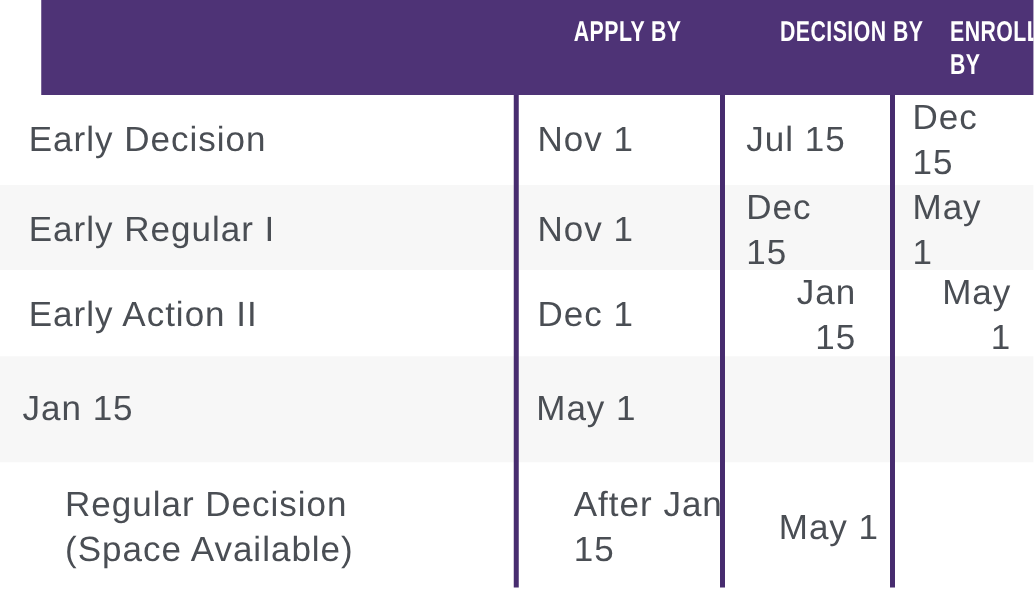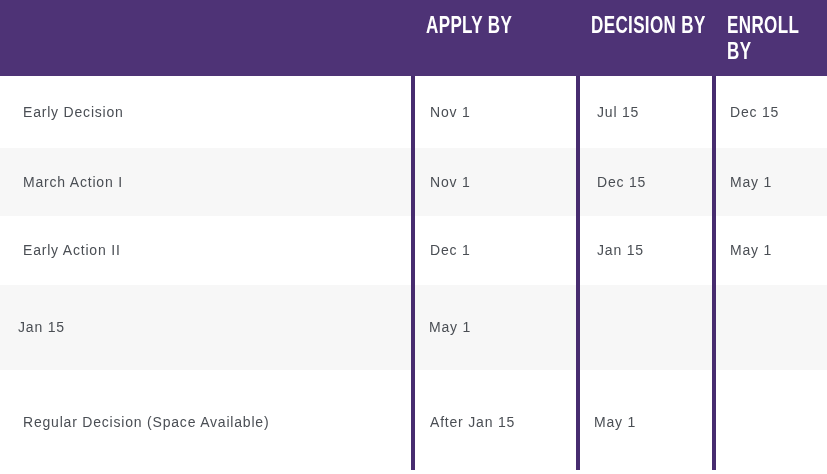--- a/index.html
+++ b/index.html
@@ -17,20 +17,21 @@
   }
   .grid-row {
     display: grid;
     grid-template-columns: 412px 165px 136px 114px;
   }
   
   .header-row {
     height: 76px;
     background: var(--header-bg, #4e3376);
     color: var(--header-text, #ffffff);
+    margin-left: 33px;
   }
   .header-cell {
     padding: 12px 0 0 14px;
     box-sizing: border-box;
     overflow: visible;
   }
   .header-cell .hlabel {
     display: inline-block;
     font-size: 23px;
     font-weight: bold;
@@ -40,31 +41,31 @@
     transform: scaleX(0.74);
     transform-origin: left top;
   }
   .header-cell .hlabel.wrap {
     white-space: normal;
     width: 95px;
   }
   
   .body-row {
     color: var(--body-text, #4a4e54);
-    font-size: 14px;
+    font-size: 28px;
     letter-spacing: 0.8px;
     line-height: 1.3;
   }
   .body-row:nth-of-type(odd)  { background: var(--row-alt-bg, #f7f7f7); }
   .body-row:nth-of-type(even) { background: var(--row-bg, #ffffff); }
   .r1 { height: 72px; }
   .r2 { height: 68px; }
   .r3 { height: 69px; text-align: right; }
   .r4 { height: 85px; }
-  .r5 { height: 104px; }
+  .r5 { height: 104px; padding-left: 29px; }
   .cell {
     display: flex;
     align-items: center;
     box-sizing: border-box;
   }
   .cell.plan     { padding: 0 90px 0 23px; }
   .cell.apply    { padding: 0 25px 0 18px; }
   .cell.decision { padding: 0 28px 0 20px; }
   .cell.enroll   { padding: 0 18px 0 17px; }
   
@@ -109,21 +110,21 @@
     <div class="cell decision">
         <span>Jul 15</span>
       </div>
     <div class="cell enroll">
         <span>Dec 15</span>
       </div>
   </div>
 
   <div class="grid-row body-row r2">
     <div class="cell plan">
-        <span>March Action I</span>
+        <span>Early Regular I</span>
       </div>
     <div class="cell apply">
         <span>Nov 1</span>
       </div>
     <div class="cell decision">
         <span>Dec 15</span>
       </div>
     <div class="cell enroll">
         <span>May 1</span>
       </div>

